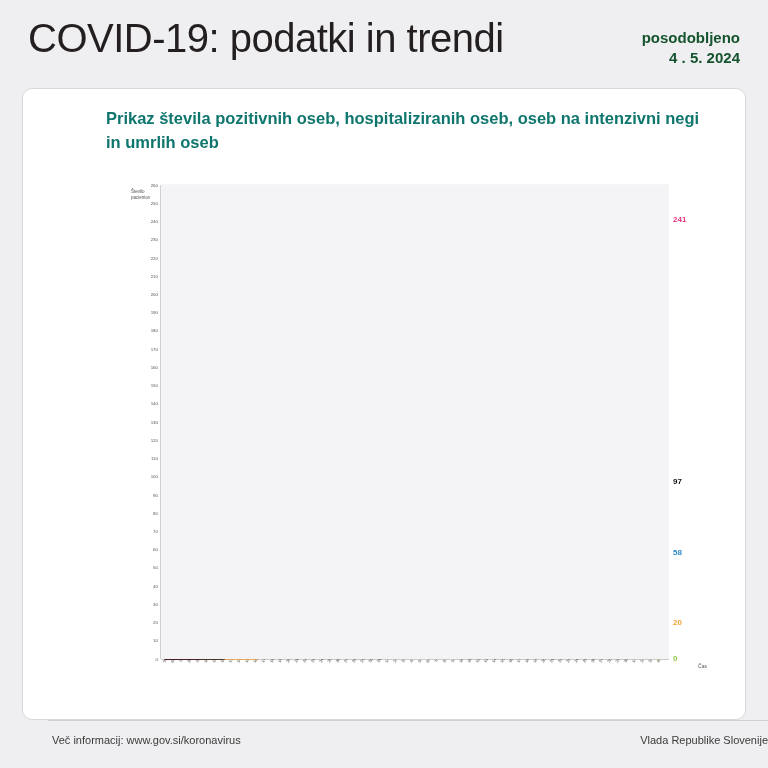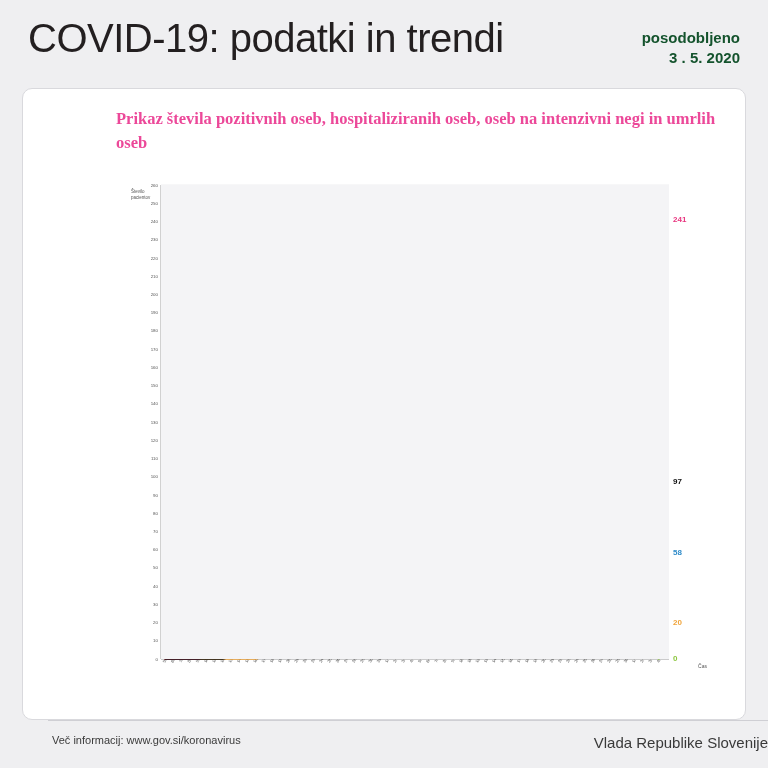--- a/index.html
+++ b/index.html
@@ -27,22 +27,22 @@
   }
   .updated div{display:block;}
 
   
   .card{
     position:absolute;left:22px;top:88px;width:724px;height:632px;
     background:#ffffff;border:1px solid #d9d9dd;border-radius:10px;
     box-sizing:border-box;
   }
   .card-title{
-    position:absolute;left:93px;top:18px;width:600px;
-    font-size:16.5px;font-weight:700;color:#ec4899;line-height:1.45;font-family:Liberation Serif, serif;
+    position:absolute;left:83px;top:18px;width:600px;
+    font-size:16.5px;font-weight:700;color:#0f766e;line-height:1.45;
   }
 
   
   .plot{
     position:absolute;left:110px;top:88px;width:560px;height:490px;
   }
   .plot-bg{
     position:absolute;left:28px;top:8px;width:508px;height:474px;
     background:#f4f4f6;
   }
@@ -71,34 +71,34 @@
   .footer{
     position:absolute;left:0;bottom:0;width:768px;height:48px;margin-left:26px;
   }
   .footer-sep{
     position:absolute;left:22px;top:0;width:724px;height:1px;background:#cfcfd4;
   }
   .footer-left{
     position:absolute;left:26px;top:14px;font-size:11px;color:#3a3a3a;
   }
   .footer-right{
-    position:absolute;right:26px;top:14px;font-size:15px;color:#3a3a3a;
+    position:absolute;right:26px;top:14px;font-size:11px;color:#3a3a3a;
   }
   svg{display:block;}
 </style>
 </head>
 <body>
 
 <div class="page">
 
   <div class="header">
     <div class="main-title">COVID-19: podatki in trendi</div>
     <div class="updated">
       <div>posodobljeno</div>
-      <div>3 . 5. 2020</div>
+      <div>4 . 5. 2024</div>
     </div>
   </div>
 
   <div class="card">
     <div class="card-title">Prikaz števila pozitivnih oseb, hospitaliziranih oseb, oseb na intenzivni negi in umrlih oseb</div>
 
     <div class="legend" id="legend">
         <div class="legend-row"><span class="legend-swatch" style="background: rgb(140, 198, 63);"></span><span class="legend-text">Dnevno število pozitivnih oseb</span></div>
         <div class="legend-row"><span class="legend-swatch" style="background: rgb(46, 139, 201);"></span><span class="legend-text">Skupno število hospitaliziranih oseb na posamezen dan</span></div>
         <div class="legend-row"><span class="legend-swatch" style="background: rgb(240, 164, 58);"></span><span class="legend-text">Skupno število oseb na intenzivni negi na posamezen dan.</span></div>

